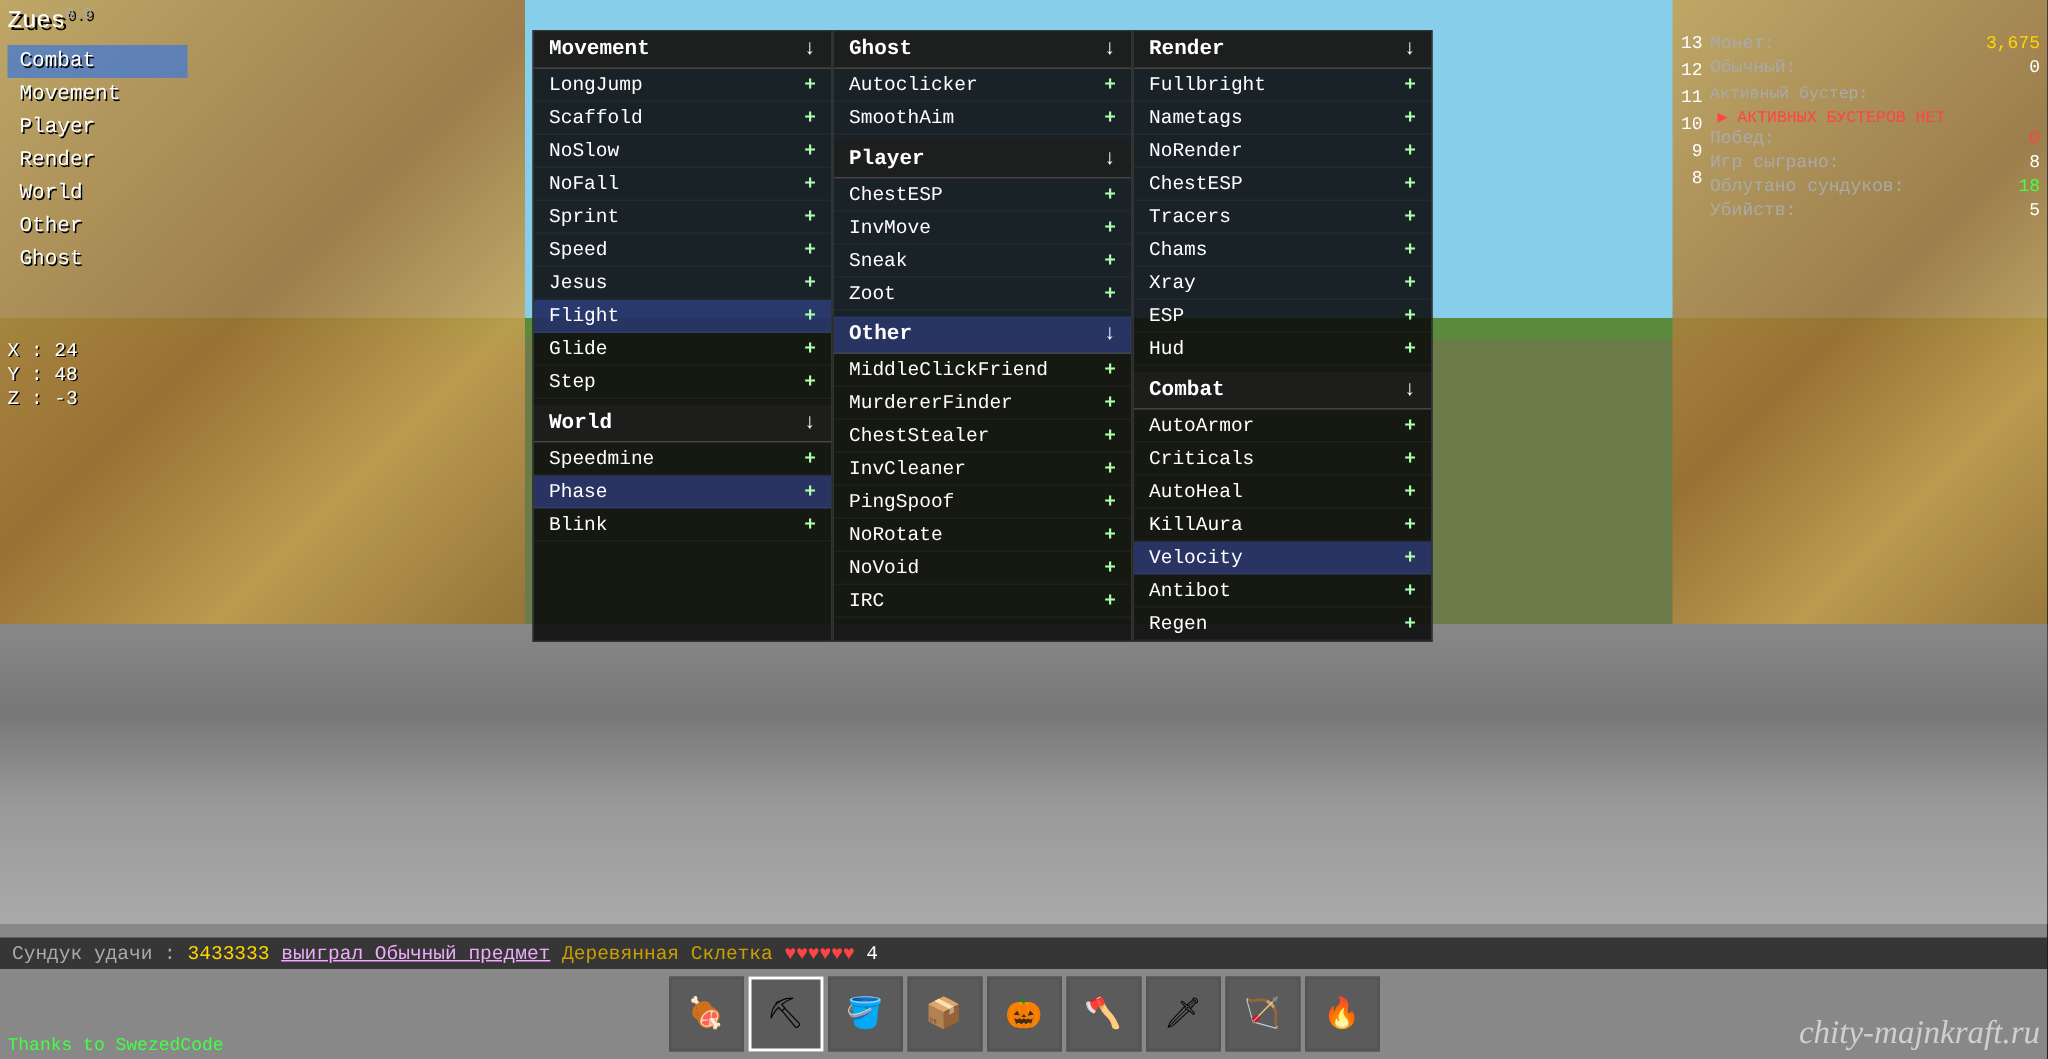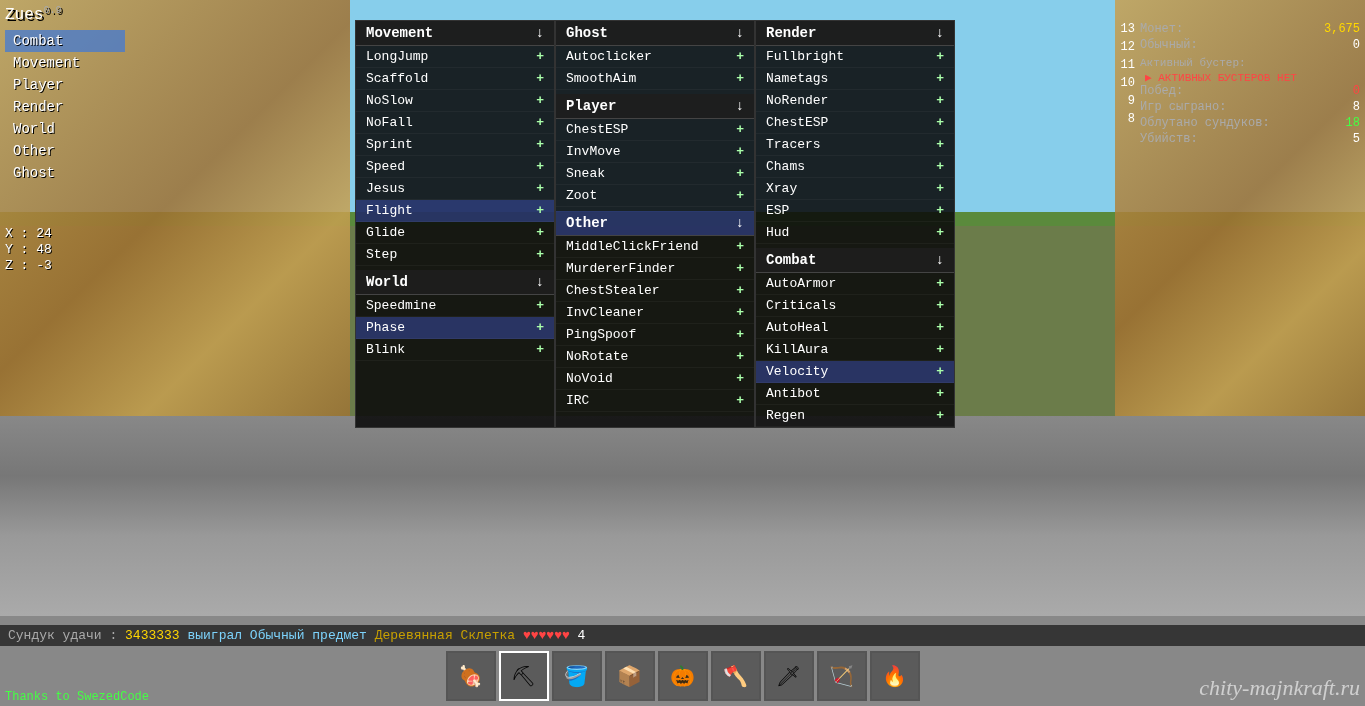--- a/index.html
+++ b/index.html
@@ -561,21 +561,21 @@
   </div>
   <div class="stats-row">
     <span class="label">Убийств:</span>
     <span class="value">5</span>
   </div>
 </div>
 
 <div class="status-bar">
   <span style="color:#aaa;">Сундук удачи :</span>
   <span style="color:#ffd700;"> 3433333 </span>
-  <span style="color:#7dd3fc;">выиграл Обычный предмет</span>
+  <span style="color:#f0abfc;text-decoration:underline;">выиграл Обычный предмет</span>
   <span style="color:#c8a000;"> Деревянная Склетка</span>
   <span style="color:#ff4444;">♥♥♥♥♥♥</span>
   <span style="color:#fff;"> 4</span>
 </div>
 
 <div class="thanks-text">Thanks to SwezedCode</div>
 
 <div class="hotbar">
   <div class="hotbar-slot">🍖</div>
   <div class="hotbar-slot active">⛏</div>

